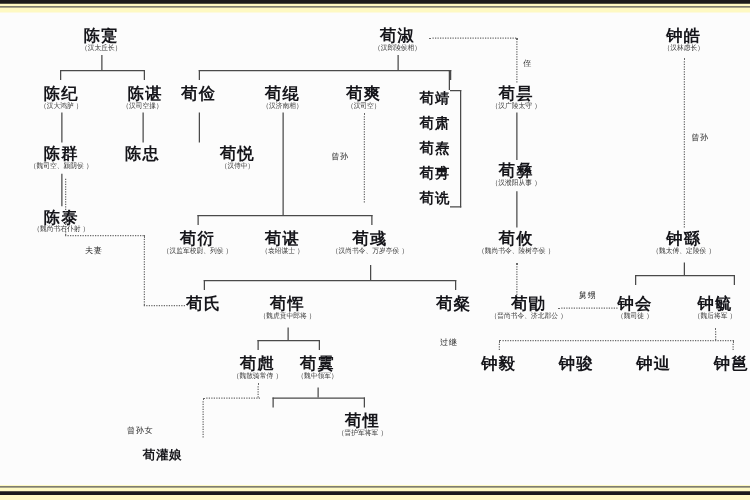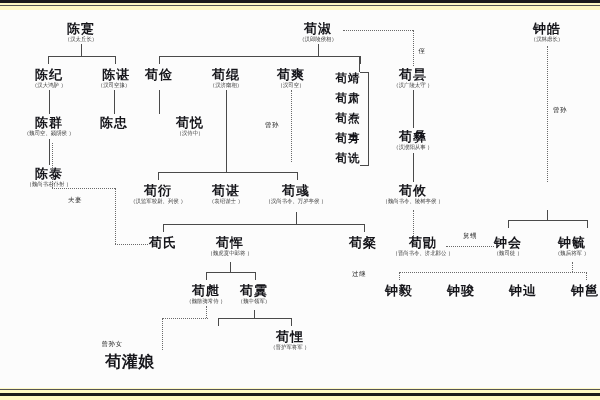--- a/index.html
+++ b/index.html
@@ -32,21 +32,21 @@
     line-height:1.0;
     color:#1a1a1a;
   }
   .node .nm{
     font-size:13px;
     font-weight:700;
     letter-spacing:1px;
     color:#15151a;
     font-family:"DejaVu Sans","Liberation Sans",sans-serif;
   }
-  .node.sm .nm{font-size:16px;letter-spacing:.5px;}
+  .node.sm .nm{font-size:10px;letter-spacing:.5px;}
   .node .ti{
     display:block;
     font-size:5.4px;
     margin-top:1px;
     color:#3a3a3a;
     letter-spacing:0px;
     transform:scaleY(1.05);
   }
   .node.vstack{transform:translateX(-50%);}
   .node.vstack .nm{display:block;font-size:11.5px;line-height:13.5px;}
@@ -276,20 +276,24 @@
       <span class="ti"></span>
     </div>
 
     <div class="node" style="left:547px;top:10px;">
       <span class="nm">钟皓</span>
       <span class="ti">（汉林虑长）</span>
     </div>
     <div class="dv" style="left:547px;top:36px;height:136px;"></div>
     <div class="lbl" style="left:560px;top:96px;">曾孙</div>
 
+    <div class="node" style="left:547px;top:172px;">
+      <span class="nm">钟繇</span>
+      <span class="ti">（魏太傅、定陵侯 ）</span>
+    </div>
     <div class="ln v" style="left:547px;top:200px;height:10px;"></div>
     <div class="brk" style="left:508px;top:210px;width:78px;"></div>
 
     <div class="node" style="left:508px;top:224px;">
       <span class="nm">钟会</span>
       <span class="ti">（魏司徒 ）</span>
     </div>
     <div class="node" style="left:572px;top:224px;">
       <span class="nm">钟毓</span>
       <span class="ti">（魏后将军 ）</span>

